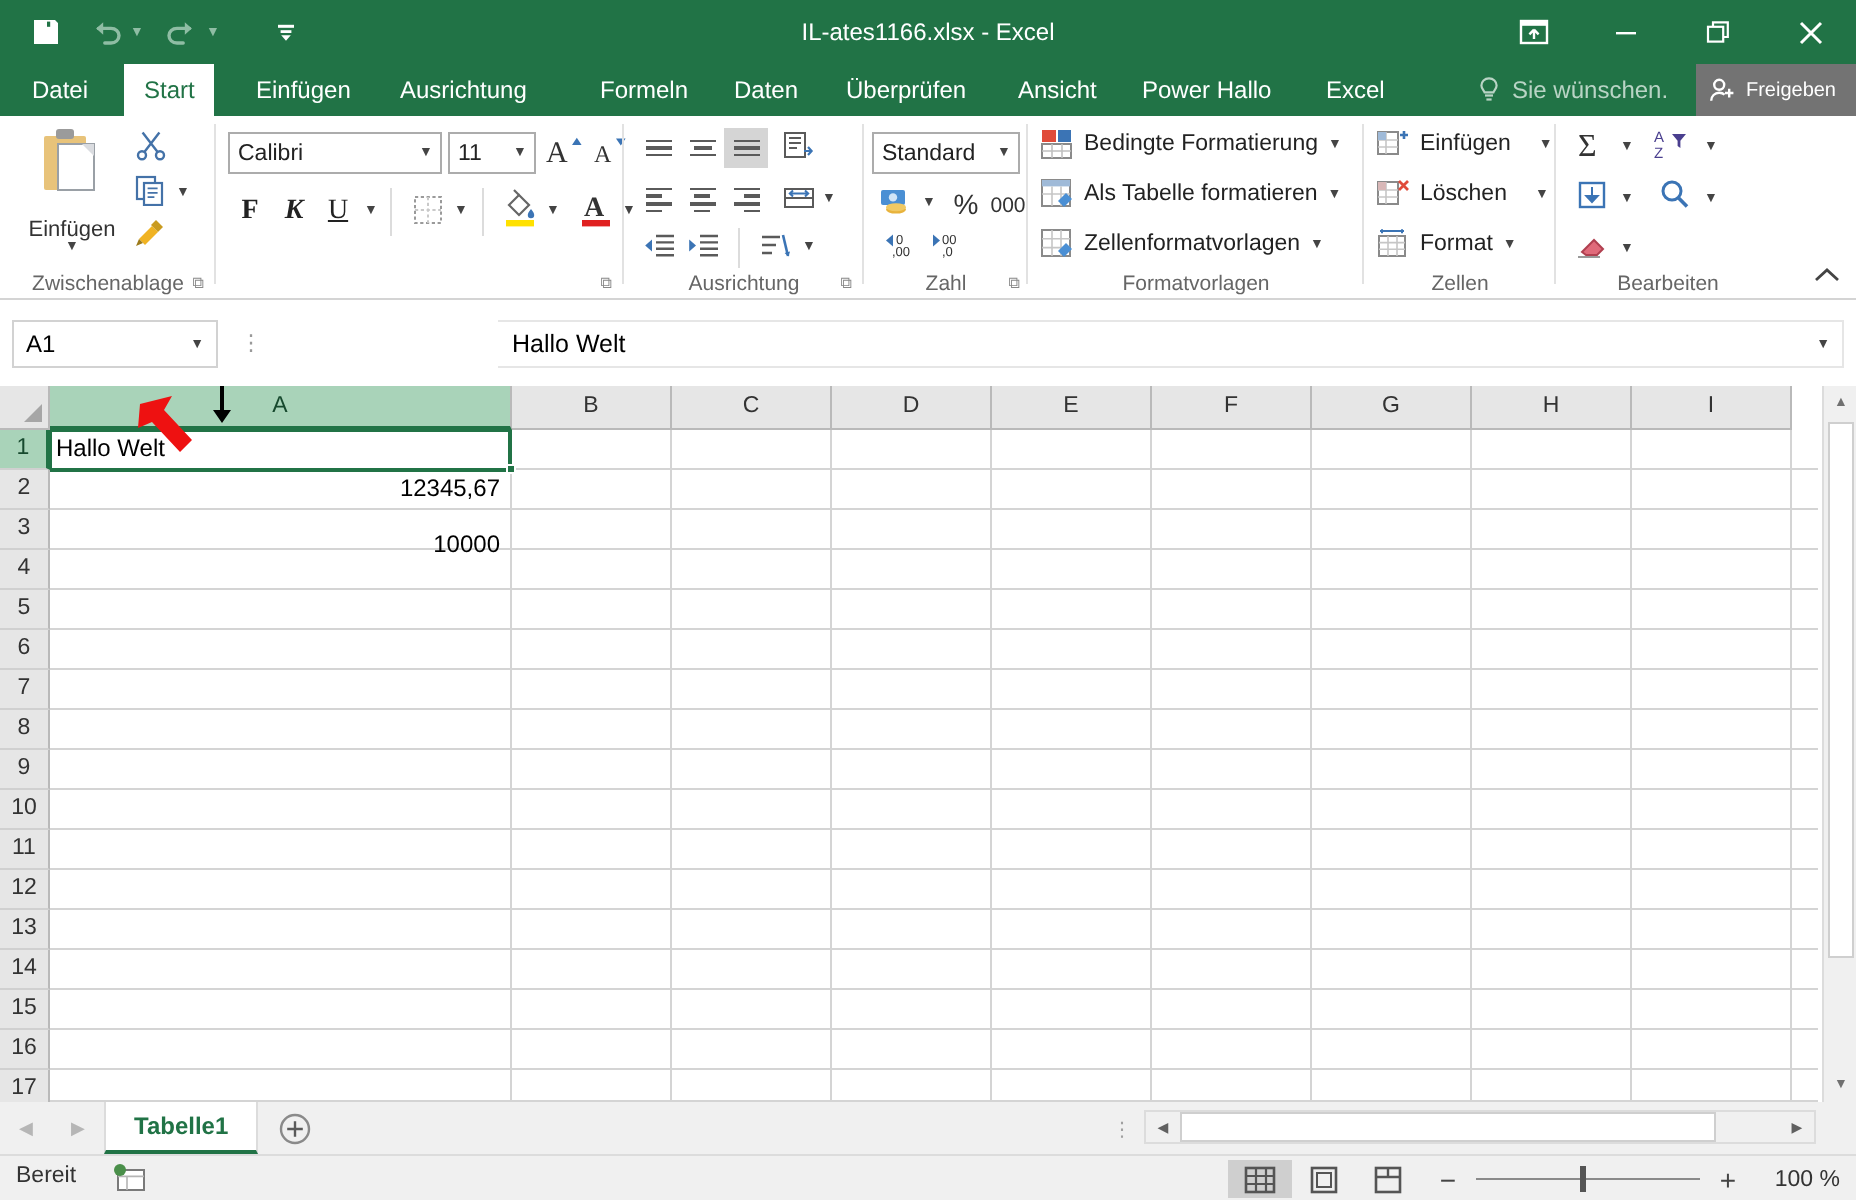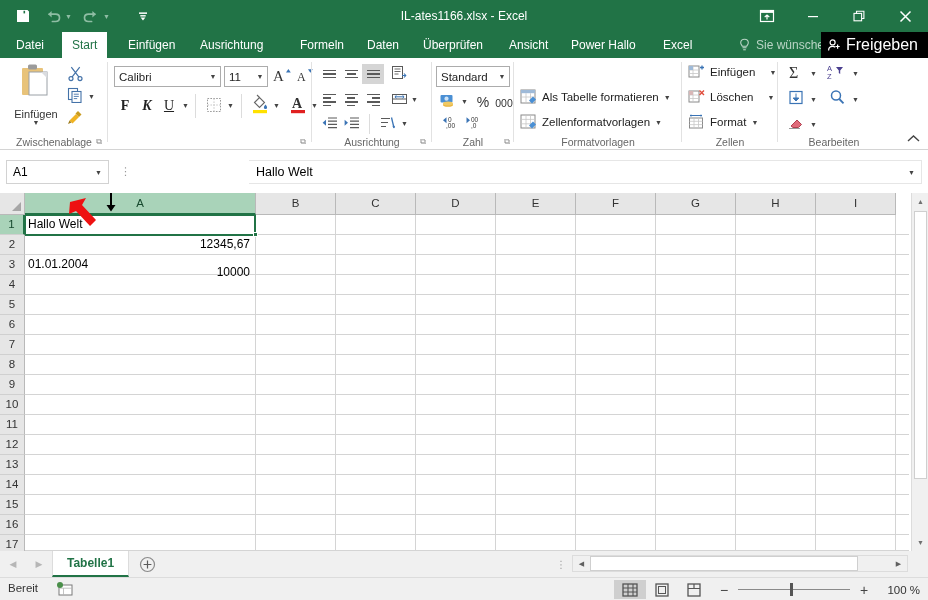--- a/index.html
+++ b/index.html
@@ -49,21 +49,21 @@
   .rtab.active { background: #ffffff; color: #217346; }
   .tell-me {
     position: absolute; top: 0; height: 26px; line-height: 26px;
     color: #b9d4c5; font-size: 12px; white-space: nowrap;
   }
   .bulb {
     position: absolute; top: 6px; width: 13px; height: 14px;
   }
   .share-btn {
     position: absolute; top: 0; right: 0; height: 26px; display: flex; align-items: center;
-    background: #000000; color: #fff; font-size: 16px; padding: 0 10px 0 6px; gap: 4px;
+    background: #737373; color: #fff; font-size: 10px; padding: 0 10px 0 6px; gap: 4px;
   }
 
   
   .ribbon {
     position: absolute; top: 58px; left: 0; width: 928px; height: 92px;
     background: #ffffff; border-bottom: 1px solid #d4d4d4;
   }
   .rgroup { position: absolute; top: 0; height: 92px; }
   .rgroup-label {
     position: absolute; bottom: 2px; left: 0; width: 100%;
@@ -580,20 +580,32 @@
             </svg>
         </span>
       </div>
 
       <div class="rgroup-label">Zahl</div>
       <div class="dlg-launcher" style="right:4px;">⧉</div>
       <div class="rgroup-sep" style="right:0;"></div>
     </div>
 
     <div class="rgroup" style="left:514px; width:168px;">
+      <div class="style-row" style="left:6px; top:6px;">
+        <span style="display:flex;">
+          <svg width="17" height="16" viewBox="0 0 17 16">
+              <rect x="1" y="1" width="7" height="6" fill="#e04b3a"></rect>
+              <rect x="9" y="1" width="6.5" height="6" fill="#3b74b5"></rect>
+              <rect x="1" y="8" width="14.5" height="7" fill="none" stroke="#8a8a8a" stroke-width="1"></rect>
+              <path d="M1 11.5h14.5M6 8v7M11 8v7" stroke="#c0c0c0" stroke-width="0.8"></path>
+            </svg>
+        </span>
+        <span>Bedingte Formatierung</span>
+        <span class="caret-sm">▼</span>
+      </div>
       <div class="style-row" style="left:6px; top:56px;">
         <span style="display:flex;">
           <svg width="17" height="16" viewBox="0 0 17 16">
               <rect x="1" y="1" width="14" height="13" fill="#fff" stroke="#8a8a8a" stroke-width="1"></rect>
               <path d="M1 5.4h14M1 9.8h14M6 1v13M10.5 1v13" stroke="#c6c6c6" stroke-width="0.8"></path>
               <path d="M9 11.5 13 7.5l3 3-4 4z" fill="#4a8fd4"></path>
             </svg>
         </span>
         <span>Zellenformatvorlagen</span>
         <span class="caret-sm">▼</span>
@@ -789,21 +801,20 @@
       <div class="hline" style="top:219px;"></div>
       <div class="hline" style="top:239px;"></div>
       <div class="hline" style="top:259px;"></div>
       <div class="hline" style="top:279px;"></div>
       <div class="hline" style="top:299px;"></div>
       <div class="hline" style="top:319px;"></div>
       <div class="hline" style="top:335px;"></div>
 
       <div class="cell l" style="left:0; top:0; width:228px;">Hallo Welt</div>
       <div class="cell r" style="left:0; top:20px; width:228px;">12345,67</div>
-      <div class="cell l" style="left:0; top:40px; width:228px;">01.01.2004</div>
       <div class="cell r" style="left:0; top:48px; width:228px;">10000</div>
 
       <div class="active-cell" style="left:-1px; top:-1px; width:232px; height:22px;"></div>
       <div class="fill-handle" style="left:228px; top:17px;"></div>
     </div>
   </div>
 
   <div class="vscroll">
     <div class="vsb-arrow" style="top:0;">▲</div>
     <div class="vsb-thumb" style="top:18px; height:268px;"></div>

